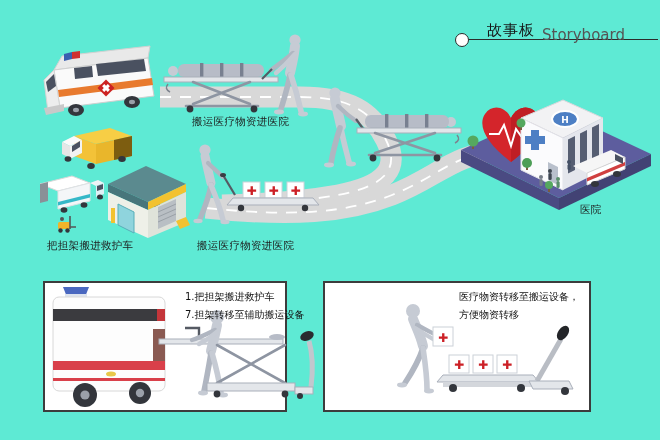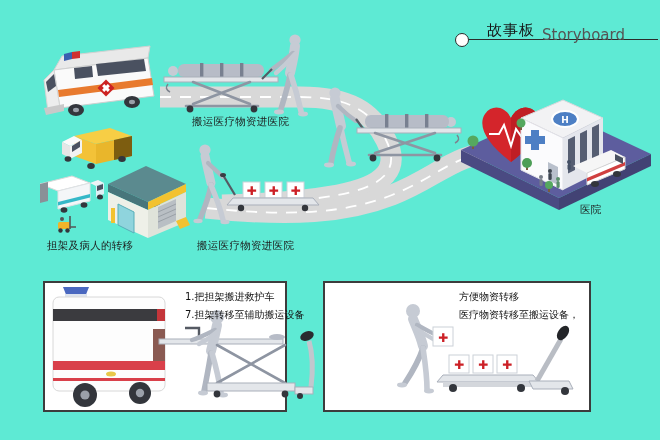--- a/index.html
+++ b/index.html
@@ -145,21 +145,21 @@
       <polygon points="142,95 152,91 156,99 146,103" fill="#f2c230"></polygon>
     </g>
     <g>
       <rect x="24" y="96" width="12" height="7" rx="1.5" fill="#f0b429"></rect>
       <path d="M36,90 L36,103 M36,101 L42,101" stroke="#555" stroke-width="1.6" fill="none"></path>
       <circle cx="28" cy="93" r="2" fill="#555"></circle>
       <circle cx="26.5" cy="104.5" r="2.2" class="wheel"></circle>
         <circle cx="33.5" cy="104.5" r="2.2" class="wheel"></circle>
     </g>
   </svg>
-  <div class="caption" style="left:47px;top:239px">担架及病人的转移</div>
+  <div class="caption" style="left:47px;top:239px">把担架搬进救护车</div>
 
   <svg class="abs" style="left:183px;top:142px;z-index:2" width="140" height="84" viewBox="0 0 140 84">
     <g>
       <circle cx="22" cy="8" r="5.6" class="mh"></circle>
       <path d="M22,14 C24,24 26,32 28,41" class="mq" stroke-width="9"></path>
       <path d="M25,21 C31,27 36,31 40,35" class="mq2" stroke-width="4.2"></path>
       <path d="M40,33 L52,53" stroke="#555a63" stroke-width="2.2" fill="none"></path>
       <ellipse cx="40" cy="33" rx="3" ry="2" fill="#3a3d43"></ellipse>
       <path d="M28,43 C26,55 22,65 17,77" class="mq2" stroke-width="5.4"></path>
       <path d="M28,43 C33,55 37,65 40,78" class="mq" stroke-width="5.4"></path>
@@ -343,18 +343,18 @@
           <circle cx="196" cy="105" r="4" class="wheel"></circle>
       </g>
       <g>
         <path d="M212,98 L236,56" stroke="#b9bdc4" stroke-width="5" fill="none"></path>
         <ellipse cx="238" cy="50" rx="8" ry="5" fill="#232528" transform="rotate(-55 238 50)"></ellipse>
         <polygon points="204,98 244,98 248,106 208,106" class="plat"></polygon>
         <circle cx="240" cy="108" r="4" class="wheel"></circle>
       </g>
     </svg>
     <div class="panel-text" style="left:134px;top:5px">
+      <div>医疗物资转移至搬运设备，</div>
       <div>方便物资转移</div>
-      <div>医疗物资转移至搬运设备，</div>
     </div>
   </div>
 
 </div>
 
 </body></html>

